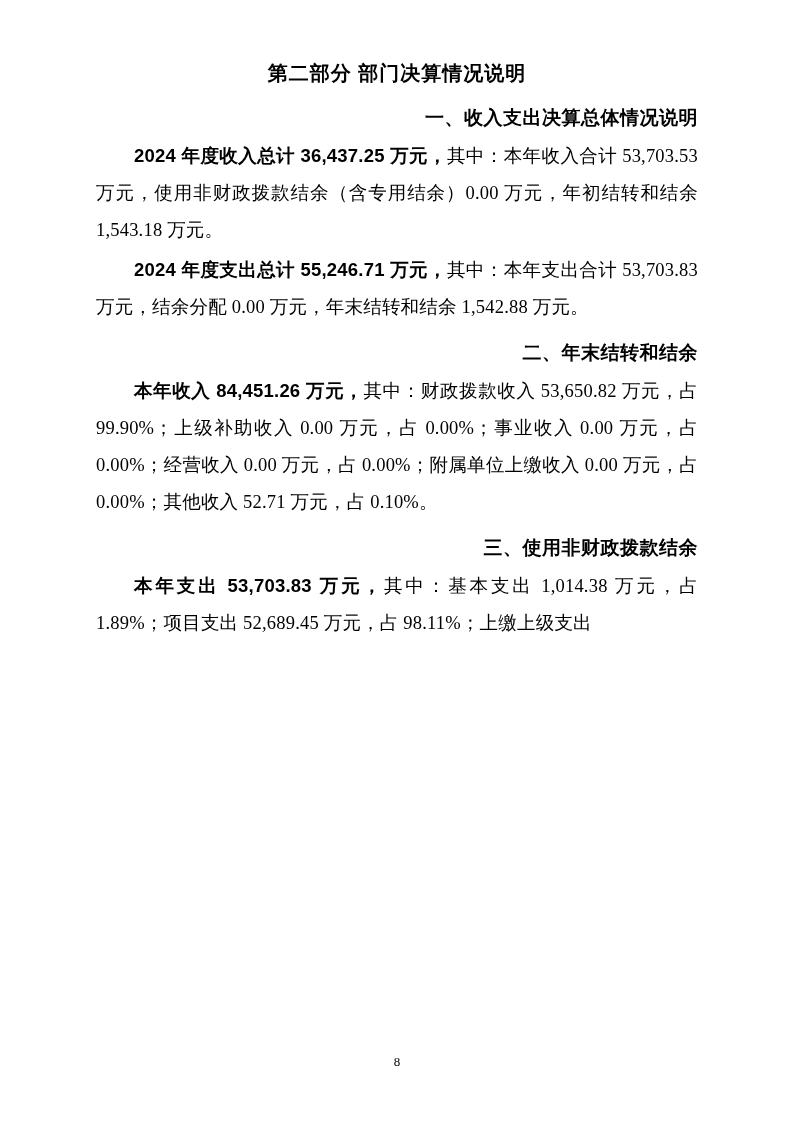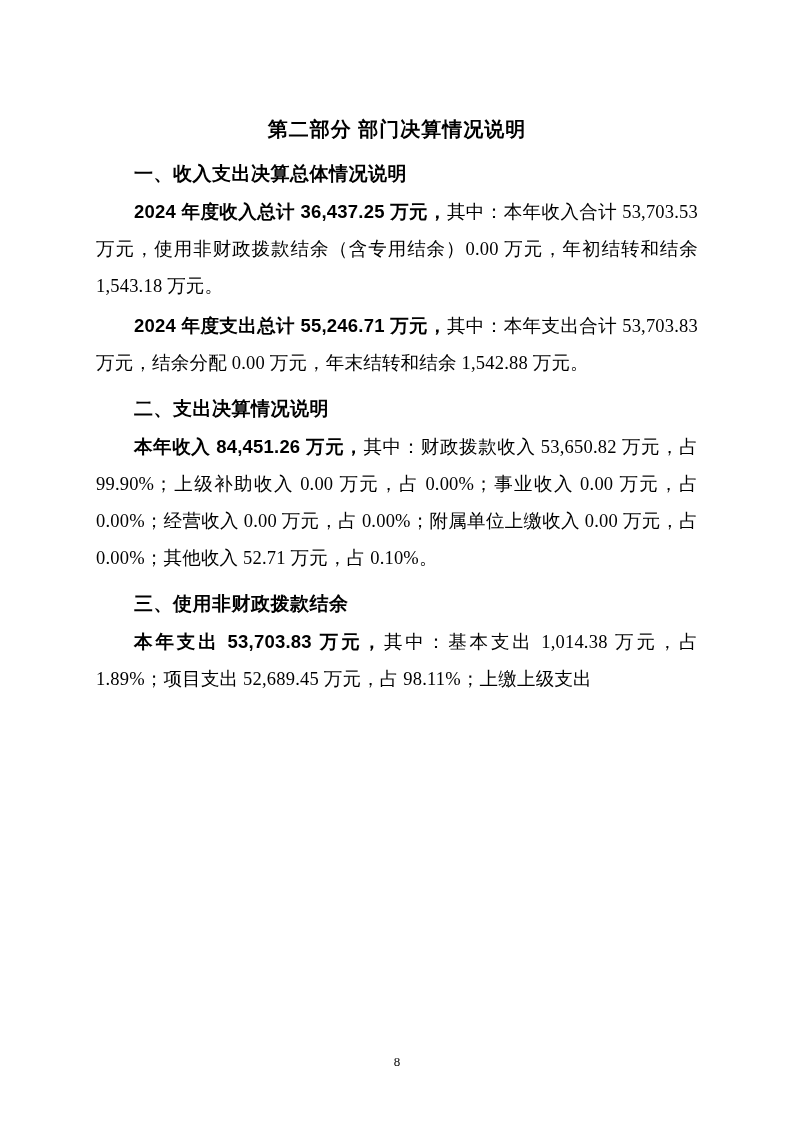--- a/index.html
+++ b/index.html
@@ -12,38 +12,39 @@
     height: 1122px;
     font-family: "Liberation Serif", "DejaVu Serif", serif;
     color: #000000;
     position: relative;
     overflow: hidden;
   }
   .page {
     box-sizing: border-box;
     width: 794px;
     height: 1122px;
-    padding: 116px 96px 60px 96px;
+    padding: 60px 96px 60px 96px;
     position: relative;
   }
   .doc-title {
     text-align: center;
     font-size: 20px;
     font-weight: bold;
     letter-spacing: 1px;
     margin: 0 0 18px 0;
     font-family: "Liberation Sans", "DejaVu Sans", sans-serif;
   }
   .section-heading {
     font-size: 19px;
     font-weight: bold;
     text-indent: 38px;
     margin: 14px 0 6px 0;
     letter-spacing: 0.5px;
     font-family: "Liberation Sans", "DejaVu Sans", sans-serif;
+    text-align: right;
   }
   p.body-text {
     font-size: 18.5px;
     line-height: 37px;
     text-indent: 38px;
     margin: 0 0 2px 0;
     text-align: justify;
     text-justify: inter-ideograph;
     letter-spacing: 0.2px;
   }
@@ -72,21 +73,21 @@
 
   <p class="body-text">
     <span class="lead">2024 年度收入总计 36,437.25 万元，</span><span>其中：本年收入合计 53,703.53 万元，使用非财政拨款结余（含专用结余）0.00 万元，年初结转和结余 1,543.18 万元。</span>
   </p>
 
   <p class="body-text">
     <span class="lead">2024 年度支出总计 55,246.71 万元，</span><span>其中：本年支出合计 53,703.83 万元，结余分配 0.00 万元，年末结转和结余 1,542.88 万元。</span>
   </p>
 
 
-  <div class="section-heading">二、支出决算情况说明</div>
+  <div class="section-heading">二、年末结转和结余</div>
 
   <p class="body-text">
     <span class="lead">本年收入 84,451.26 万元，</span><span>其中：财政拨款收入 53,650.82 万元，占 99.90%；上级补助收入 0.00 万元，占 0.00%；事业收入 0.00 万元，占 0.00%；经营收入 0.00 万元，占 0.00%；附属单位上缴收入 0.00 万元，占 0.00%；其他收入 52.71 万元，占 0.10%。</span>
   </p>
 
   <div class="section-heading">三、使用非财政拨款结余</div>
 
   <p class="body-text">
     <span class="lead">本年支出 53,703.83 万元，</span><span>其中：基本支出 1,014.38 万元，占 1.89%；项目支出 52,689.45 万元，占 98.11%；上缴上级支出</span>
   </p>

